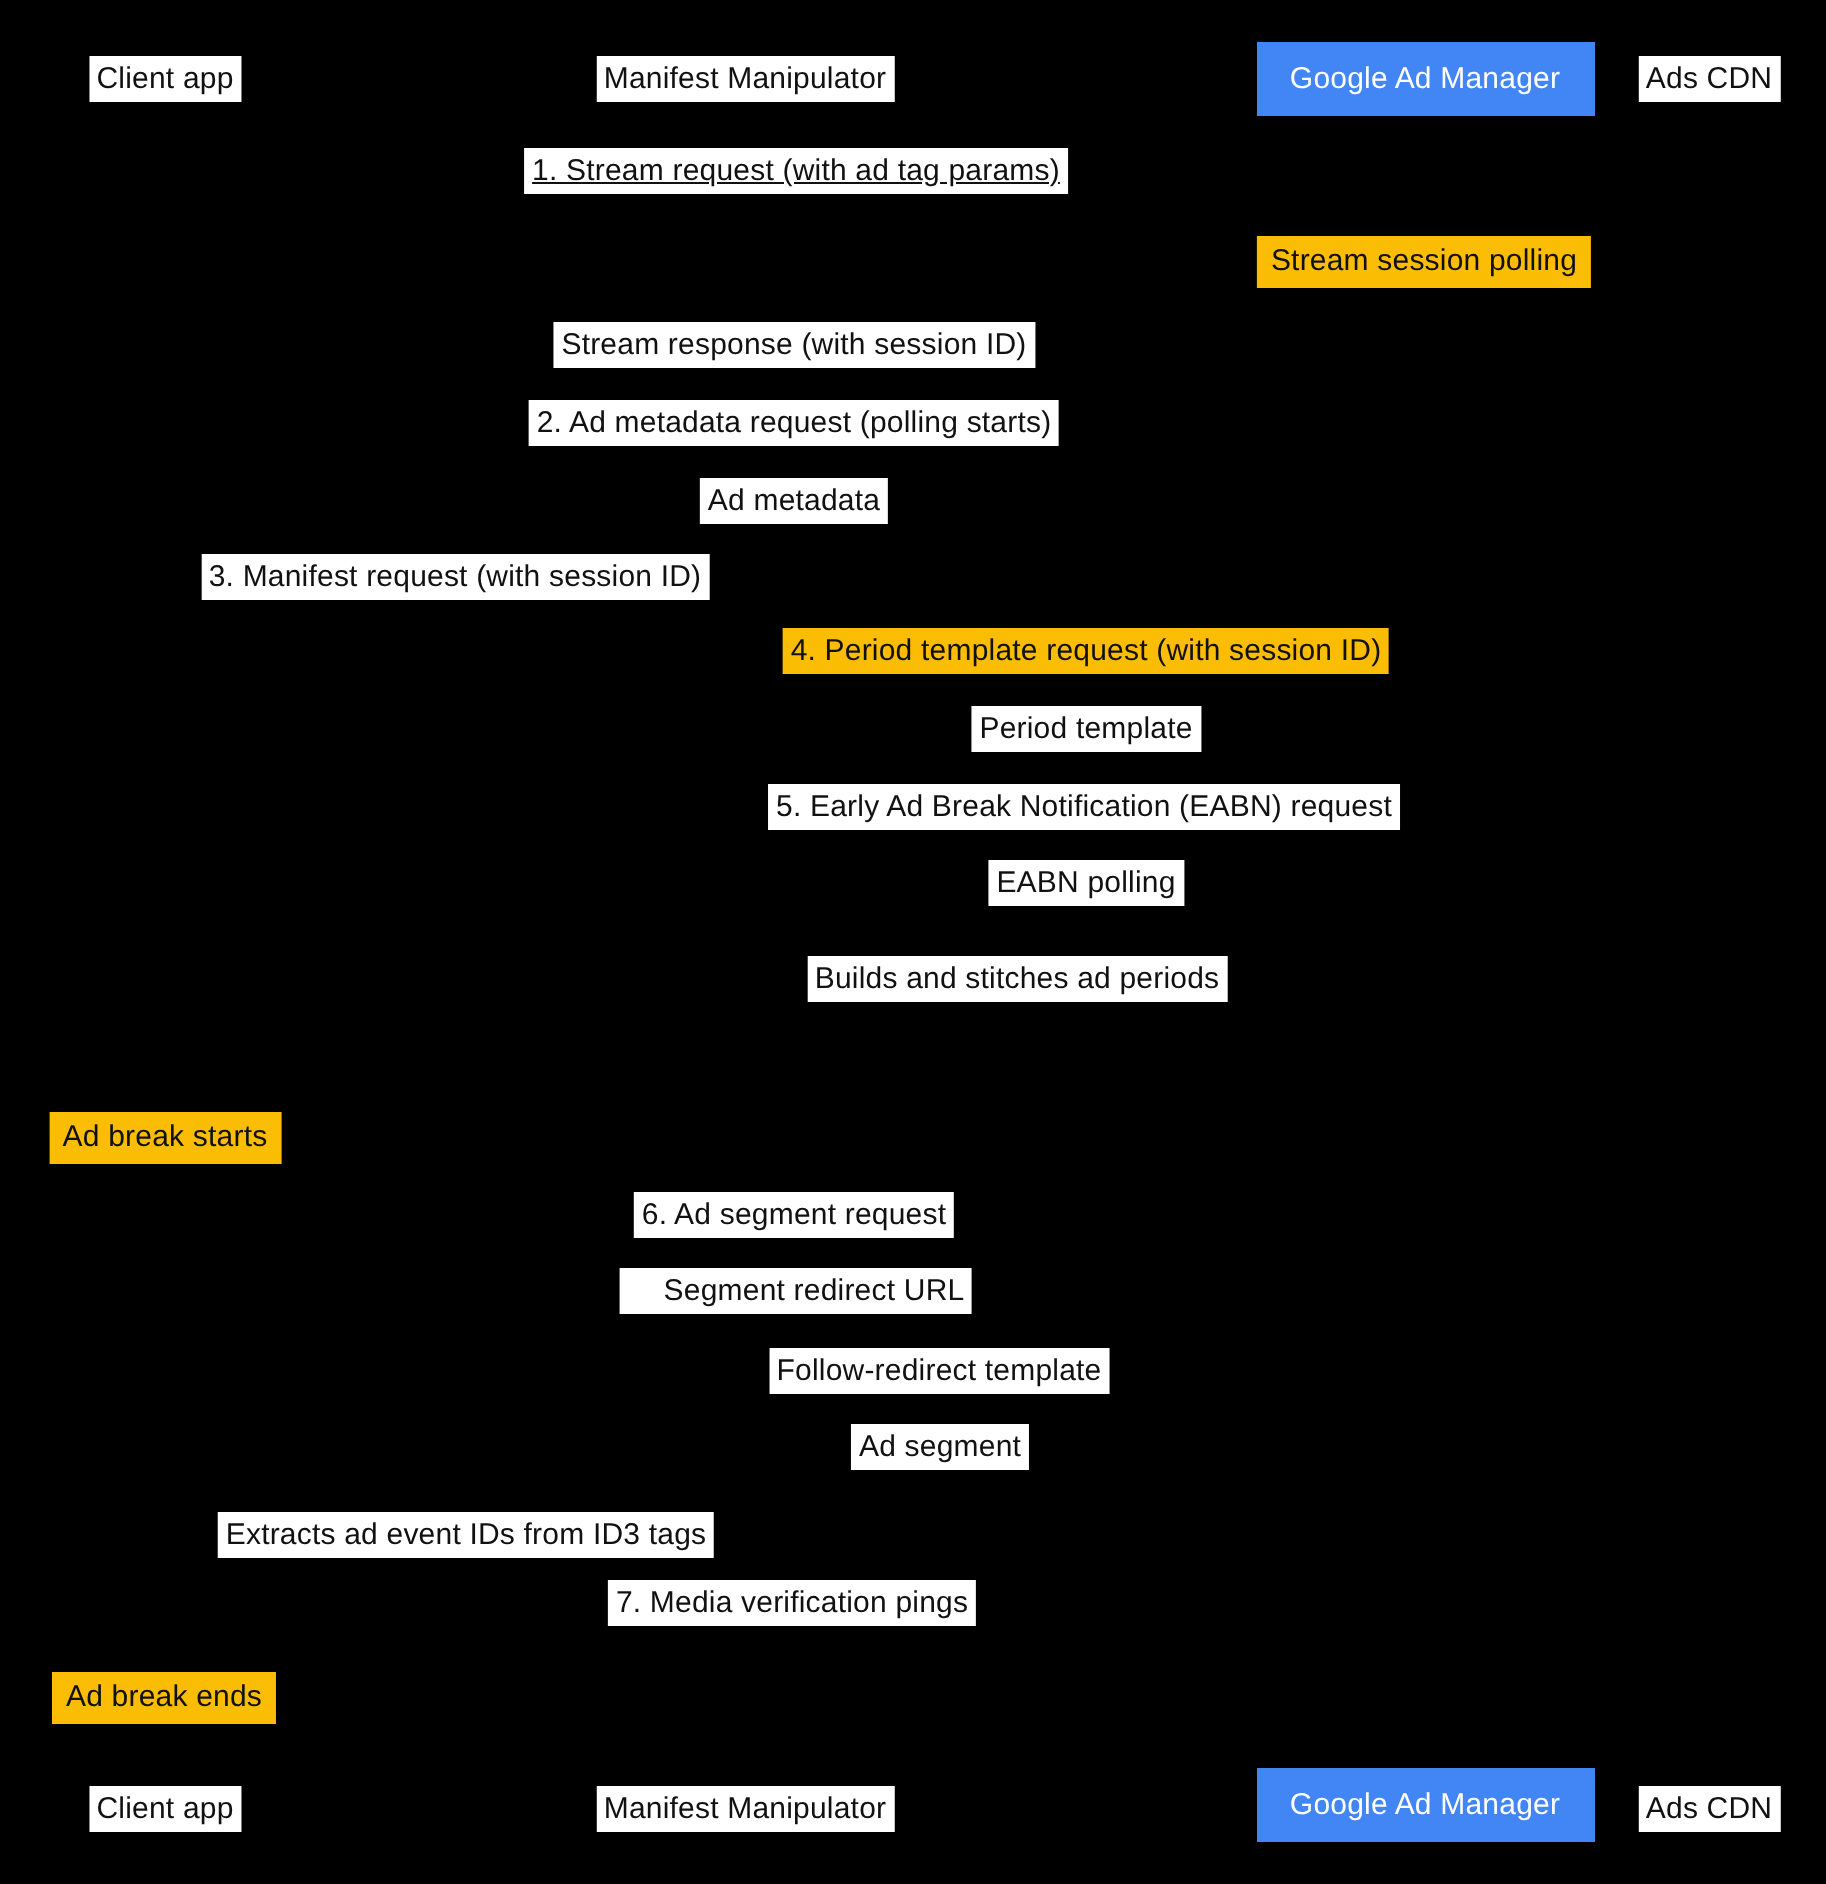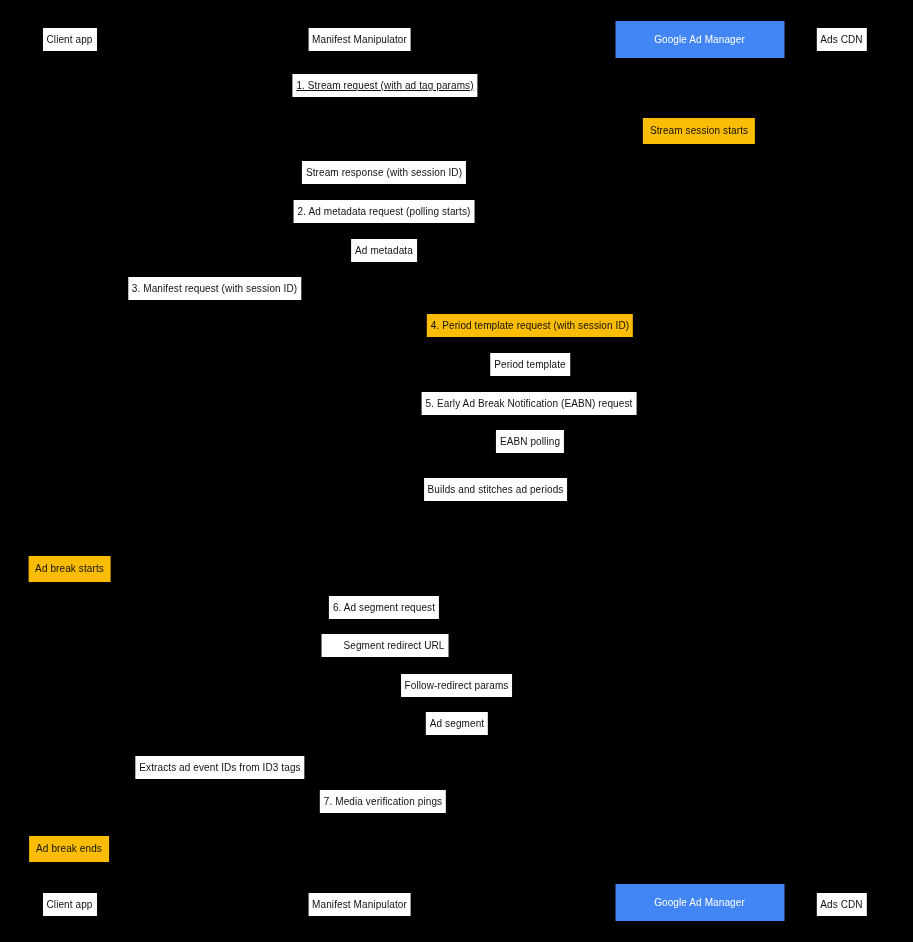--- a/index.html
+++ b/index.html
@@ -22,25 +22,26 @@
     height: 942px;
     background: var(--bg);
     overflow: hidden;
   }
   .lbl {
     position: absolute;
     transform: translateX(-50%);
     white-space: nowrap;
     background: var(--label-bg);
     color: var(--text);
-    font-size: 10px;
+    font-size: 15px;
     height: 23px;
     line-height: 23px;
     padding: 0 4px;
     letter-spacing: 0.1px;
+    margin-left: 13px;
   }
   .note {
     background: var(--note-bg);
     height: 26px;
     line-height: 26px;
     padding: 0 7px;
   }
   .hl {
     background: var(--note-bg);
   }
@@ -59,21 +60,21 @@
 
 <div class="canvas">
 
   <div class="lbl" style="left:69.5px; top:28px;">Client app</div>
   <div class="lbl" style="left:359.5px; top:28px;">Manifest Manipulator</div>
   <div class="lbl actor-blue" style="left:699.5px; top:21px;">Google Ad Manager</div>
   <div class="lbl" style="left:841.5px; top:28px;">Ads CDN</div>
 
   <div class="lbl" style="left:385px; top:74px;text-decoration:underline;">1. Stream request (with ad tag params)</div>
 
-  <div class="lbl note" style="left:699px; top:118px;">Stream session starts</div>
+  <div class="lbl note" style="left:699px; top:118px;">Stream session polling</div>
 
   <div class="lbl" style="left:384px; top:161px;">Stream response (with session ID)</div>
 
   <div class="lbl" style="left:384px; top:200px;">2. Ad metadata request (polling starts)</div>
 
   <div class="lbl" style="left:384px; top:239px;">Ad metadata</div>
 
   <div class="lbl" style="left:214.5px; top:277px;">3. Manifest request (with session ID)</div>
 
   <div class="lbl hl" style="left:530px; top:314px;">4. Period template request (with session ID)</div>
@@ -86,21 +87,21 @@
 
   <div class="lbl" style="left:495.5px; top:478px;">Builds and stitches ad periods</div>
 
 
   <div class="lbl note" style="left:69.5px; top:556px;">Ad break starts</div>
 
   <div class="lbl" style="left:384px; top:596px;">6. Ad segment request</div>
 
   <div class="lbl" style="left:385px; top:634px;padding-left:22px;">Segment redirect URL</div>
 
-  <div class="lbl" style="left:456.5px; top:674px;">Follow-redirect params</div>
+  <div class="lbl" style="left:456.5px; top:674px;">Follow-redirect template</div>
 
   <div class="lbl" style="left:457px; top:712px;">Ad segment</div>
 
   <div class="lbl" style="left:220px; top:756px;">Extracts ad event IDs from ID3 tags</div>
 
   <div class="lbl" style="left:383px; top:790px;">7. Media verification pings</div>
 
   <div class="lbl note" style="left:69px; top:836px;">Ad break ends</div>
 
   <div class="lbl" style="left:69.5px; top:893px;">Client app</div>

